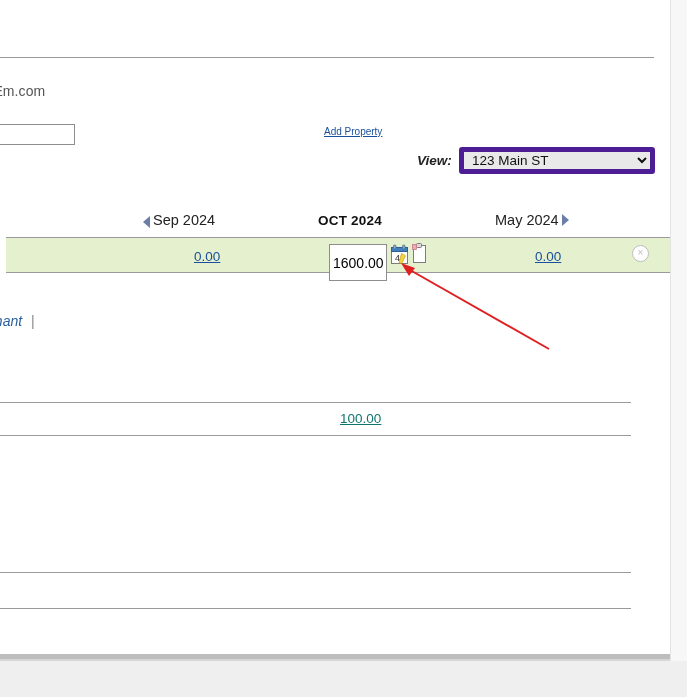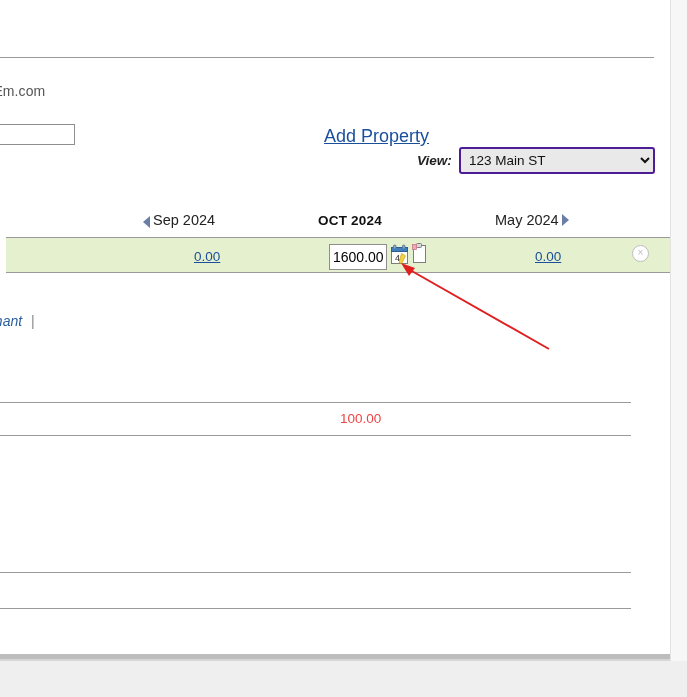--- a/index.html
+++ b/index.html
@@ -101,21 +101,21 @@
     font-family: "Liberation Sans", sans-serif;
     font-size: 13px;
     padding: 0 3px;
   }
 
   
   .add-property {
     position: absolute;
     left: 324px;
     top: 126px;
-    font-size: 18px;
+    font-size: 10px;
     color: #1a4f9c;
     text-decoration: underline;
     cursor: pointer;
     white-space: nowrap;
   }
 
   
   .view-label {
     position: absolute;
     left: 417px;
@@ -125,21 +125,21 @@
     color: #222222;
     font-style: italic;
   }
   .view-select {
     position: absolute;
     left: 459px;
     top: 147px;
     width: 196px;
     height: 27px;
     box-sizing: border-box;
-    border: 2px solid #4c1d95;
+    border: 5px solid #4c1d95;
     border-radius: 3px;
     background: #e9e9e9;
     font-family: "Liberation Sans", sans-serif;
     font-size: 13.5px;
     color: #111111;
     padding: 0 4px;
   }
 
   
   .month-prev {
@@ -211,21 +211,21 @@
     white-space: nowrap;
   }
   .amt-prev { left: 188px; top: 11px; }
   .amt-next { left: 529px; top: 11px; }
 
   .amount-input {
     position: absolute;
     left: 329px;
     top: 244px;
     width: 58px;
-    height: 26px;
+    height: 37px;
     box-sizing: border-box;
     border: 1px solid #8e8e8e;
     background: #ffffff;
     font-family: "Liberation Sans", sans-serif;
     font-size: 14px;
     color: #000000;
     text-align: right;
     padding: 0 3px;
   }
 
@@ -289,21 +289,22 @@
   .hr-1 { top: 402px; }
   .hr-2 { top: 435px; }
   .hr-3 { top: 572px; }
   .hr-4 { top: 608px; }
 
   .total-link {
     position: absolute;
     left: 340px;
     top: 411px;
     font-size: 13.5px;
-    color: #ef4444;
+    color: #0f766e;
+    text-decoration: underline;
     cursor: pointer;
     white-space: nowrap;
   }
 
   
   #annotation-arrow {
     position: absolute;
     left: 0;
     top: 0;
     width: 687px;

